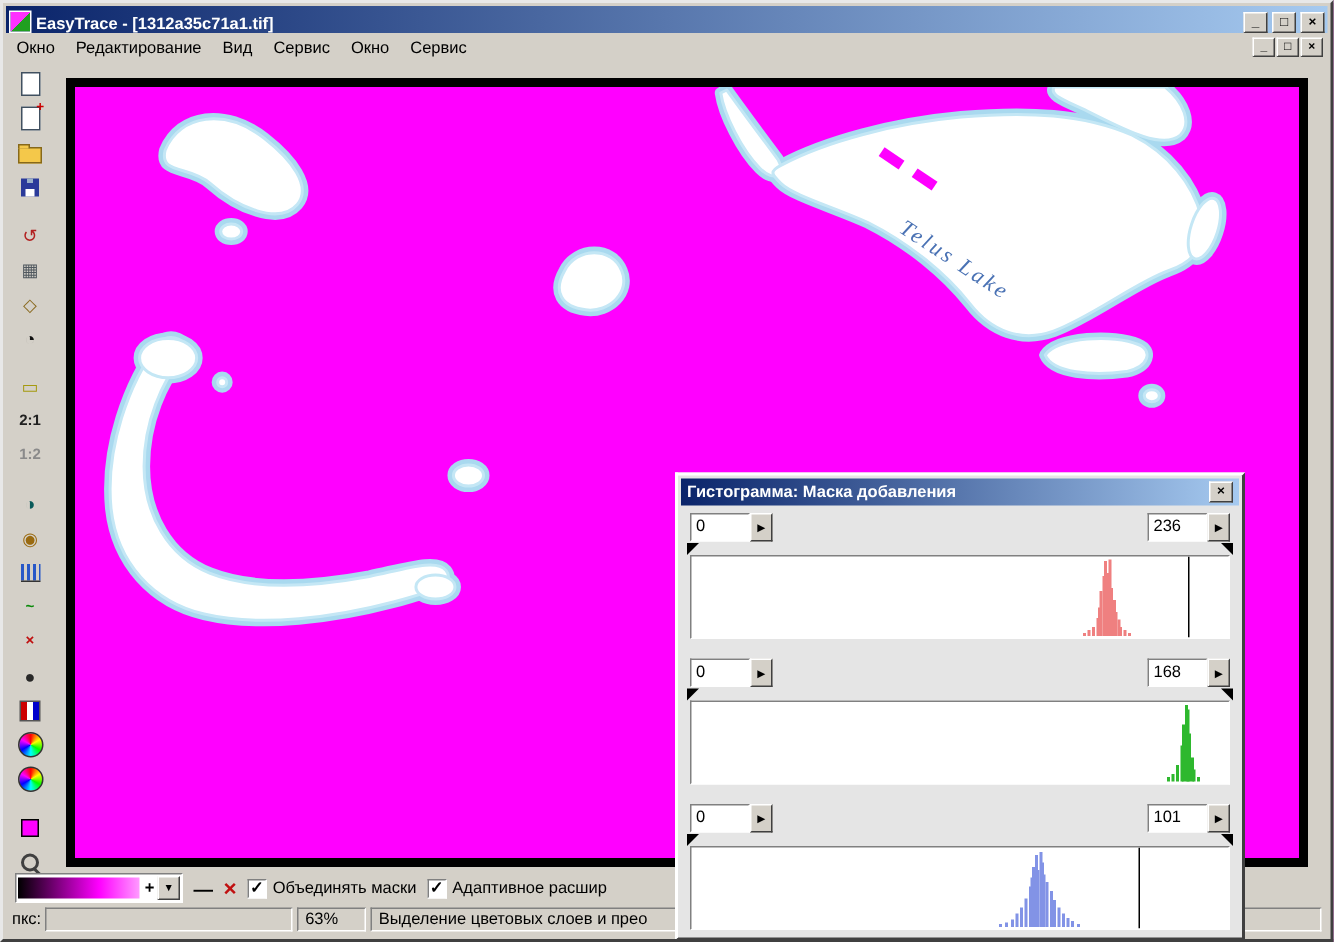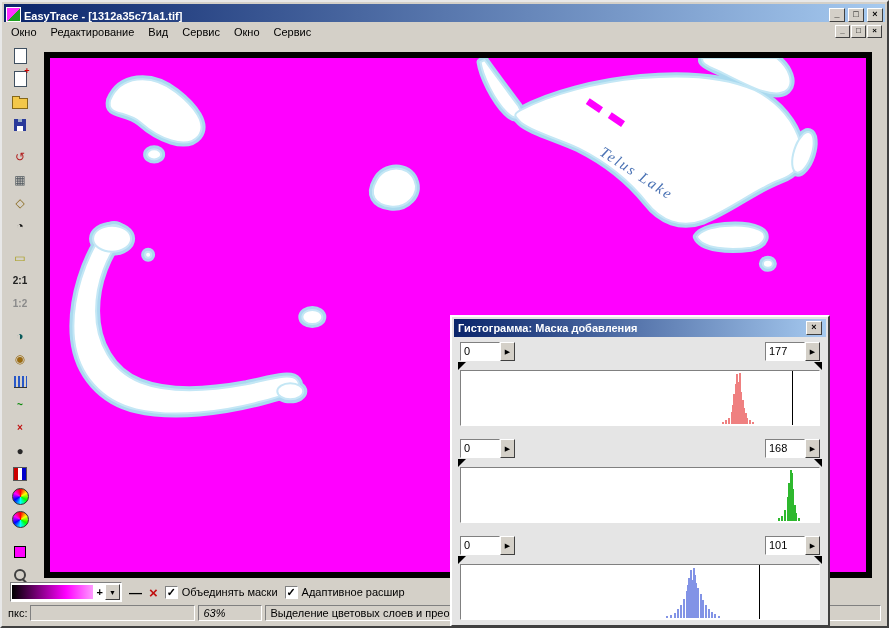--- a/index.html
+++ b/index.html
@@ -72,21 +72,21 @@
   .check-row{display:flex;align-items:center;gap:4px;white-space:nowrap;}
   .checkbox{width:13px;height:13px;background:#fff;border:1px solid;border-color:#808080 #fff #fff #808080;
             display:flex;align-items:center;justify-content:center;font-size:11px;font-weight:bold;
             box-sizing:border-box;line-height:1;}
   
   .statusbar{position:absolute;left:2px;right:2px;bottom:2px;height:20px;display:flex;
              align-items:center;gap:3px;padding:1px 4px;}
   .status-panel{height:16px;border:1px solid;border-color:#808080 #fff #fff #808080;
                 padding:1px 4px;display:flex;align-items:center;box-sizing:border-box;white-space:nowrap;overflow:hidden;}
   .p1{width:165px;}
-  .p2{width:64px;font-style:italic;}
+  .p2{width:46px;}
   .p3{flex:1;}
   
   .dialog{position:absolute;left:448px;top:313px;width:380px;height:312px;background:#e5e5e5;
           border:2px solid;border-color:#fff #404040 #404040 #fff;box-sizing:border-box;z-index:10;}
   .dialog-title{height:18px;margin:2px;background:linear-gradient(90deg,#0a246a,#a6caf0);
                 display:flex;align-items:center;color:#fff;font-weight:bold;padding:0 4px;}
   .dialog-close{margin-left:auto;width:16px;height:14px;color:#000;font-weight:bold;font-size:9px;
                 line-height:11px;text-align:center;background:#d4d0c8;border:1px solid;
                 border-color:#fff #404040 #404040 #fff;box-sizing:border-box;}
   .hist-group{margin:5px 8px 13px;}
@@ -269,21 +269,21 @@
       <div class="dialog-close">×</div>
     </div>
     <div>
         <div class="hist-group">
           <div class="spin-row">
             <div class="spin">
               <div class="spin-box">0</div>
               <div class="spin-btn">▶</div>
             </div>
             <div class="spin">
-              <div class="spin-box">177</div>
+              <div class="spin-box">236</div>
               <div class="spin-btn">▶</div>
             </div>
           </div>
           <div class="plot-wrap">
             <div class="thumb thumb-l"></div>
             <div class="thumb thumb-r"></div>
             <div class="hist-plot">
               <div class="hist-bar" style="left: 72.9412%; height: 4%; background: rgb(239, 128, 128);"></div>
               <div class="hist-bar" style="left: 73.7255%; height: 7%; background: rgb(239, 128, 128);"></div>
               <div class="hist-bar" style="left: 74.5098%; height: 12%; background: rgb(239, 128, 128);"></div>

